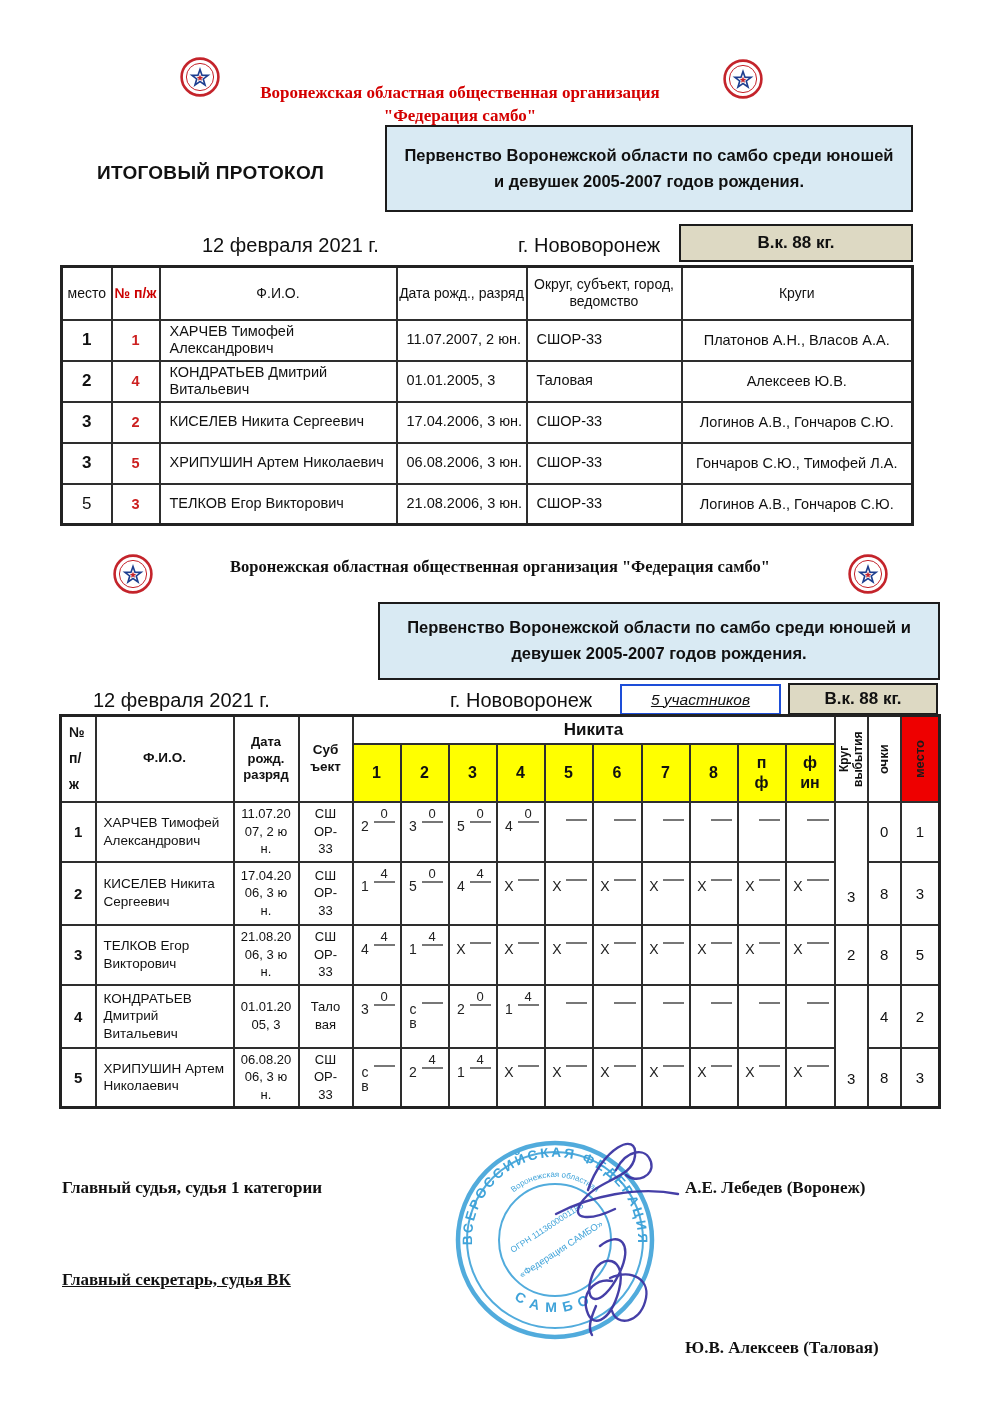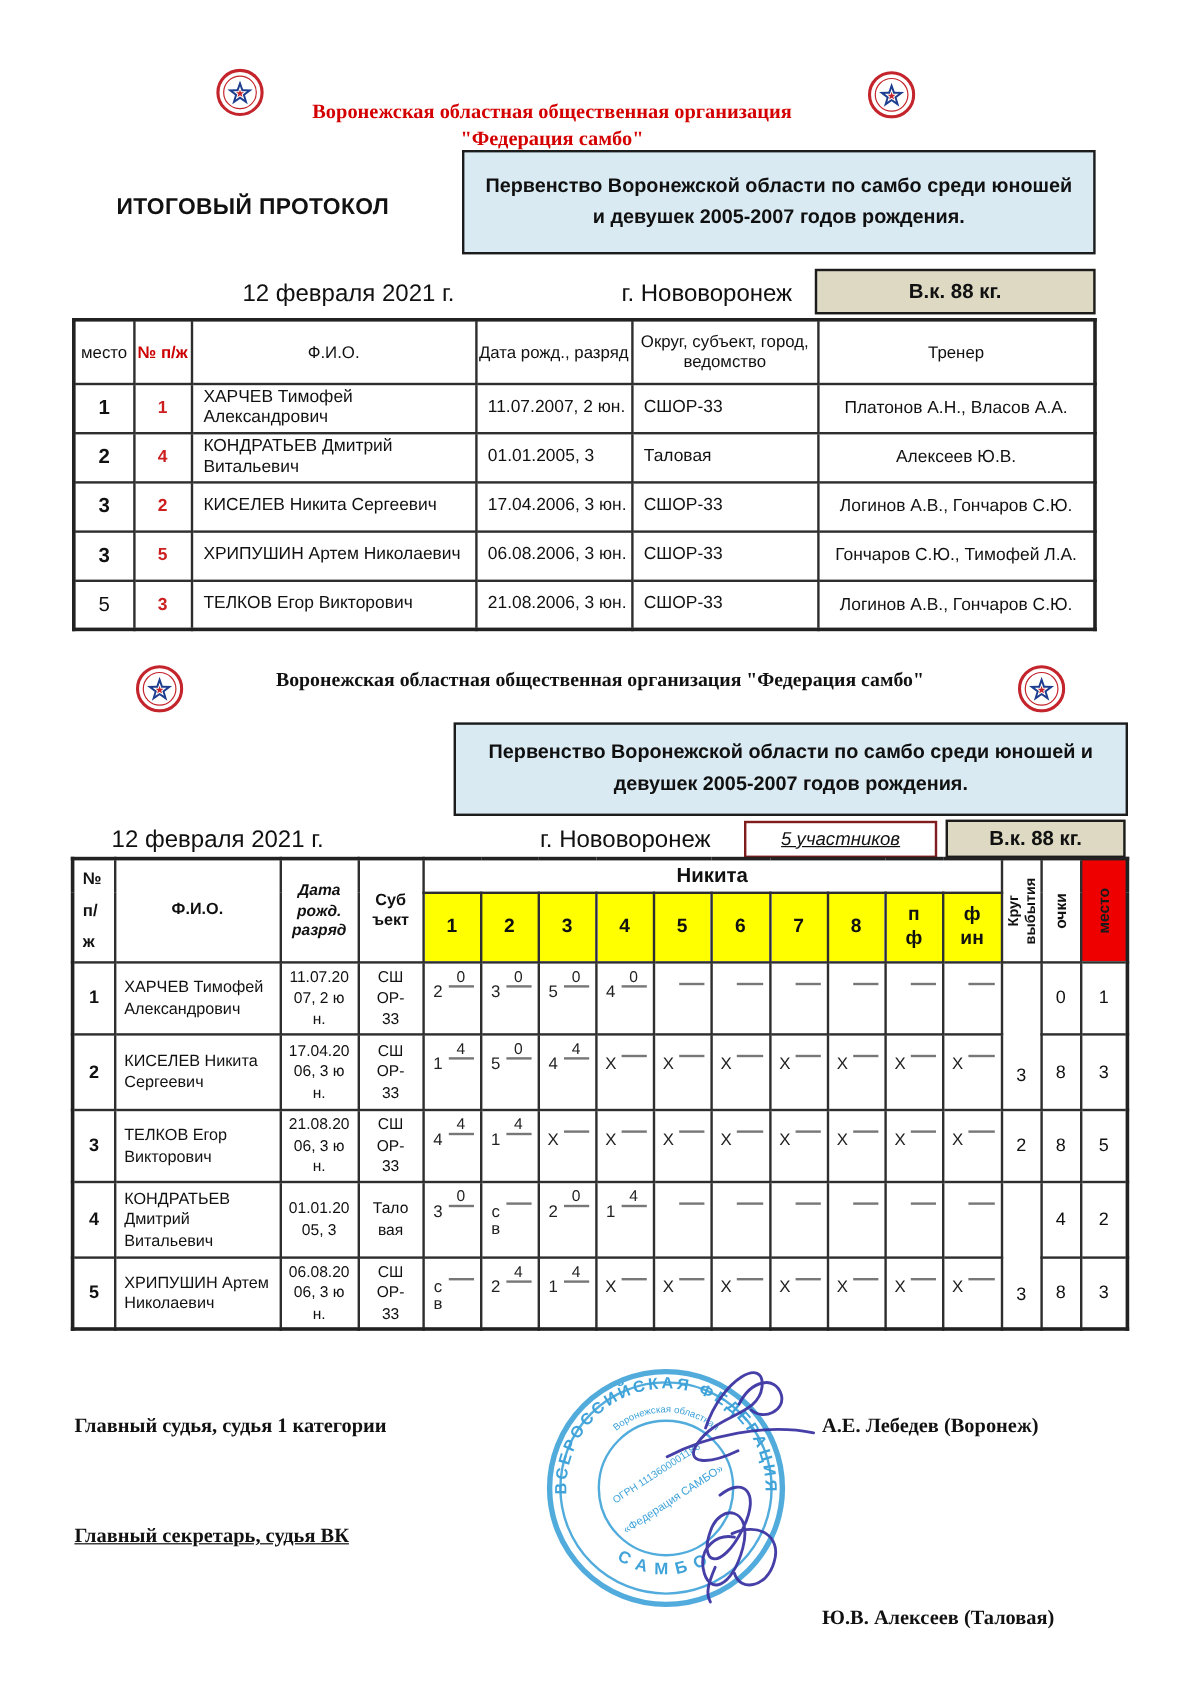--- a/index.html
+++ b/index.html
@@ -18,21 +18,21 @@
              text-align:center; font-weight:bold; font-size:16.5px; color:#101010; line-height:1.55; padding:4px 14px; }
   .b1 { left:385px; top:125px; width:528px; height:87px; }
   .b2 { left:378px; top:602px; width:562px; height:78px; }
   .plain { font-size:20px; color:#101010; }
   .d1 { left:202px; top:234px; } .c1 { left:518px; top:234px; }
   .d2 { left:93px; top:689px; }  .c2 { left:450px; top:689px; }
   .beige { background:#ddd9c3; border:2px solid #1c1c1c; display:flex; align-items:center; justify-content:center;
            font-weight:bold; font-size:17px; color:#111; }
   .w1 { left:679px; top:224px; width:234px; height:38px; }
   .w2 { left:788px; top:683px; width:150px; height:32px; }
-  .partbox { left:620px; top:684px; width:161px; height:31px; background:#fff; border:2px solid #7f1d1d;
+  .partbox { left:620px; top:684px; width:161px; height:31px; background:#fff; border:2px solid #1d4ed8;
              display:flex; align-items:center; justify-content:center; font-size:15.5px; font-style:italic;
              text-decoration:underline; color:#111; }
 
   
   table { border-collapse:collapse; table-layout:fixed;border-radius:13px; }
   .t1 { left:60px; top:265px; width:851px; border:3px solid #222; }
   .t1 th, .t1 td { border:2px solid #2e2e2e; overflow:hidden; }
   .t1 thead tr { height:53px; }
   .t1 tbody tr { height:41px; }
   .t1 th { font-weight:normal; font-size:14px; text-align:center; line-height:1.25; color:#111; }
@@ -43,21 +43,21 @@
   .t1 td.name, .t1 td.bd { font-size:14.5px; color:#111; padding-left:9px; line-height:1.2; }
   .t1 td.coach { font-size:14.5px; color:#111; text-align:center; }
 
   
   .t2 { left:59px; top:714px; width:881px; border:3px solid #222; }
   .t2 th, .t2 td { border:2px solid #2e2e2e; overflow:hidden; color:#111; }
   .t2 tr.h1 { height:28px; }
   .t2 tr.h2 { height:58px; }
   .t2 th { font-size:13.5px; font-weight:600; text-align:center; line-height:1.25; }
   .t2 th.hnum { text-align:left; vertical-align:top; padding:3px 11px 0 7px; line-height:1.85; word-break:break-all; font-size:14px; }
-  .t2 th.hbirth { font-size:13px; font-weight:600; padding:0 4px;font-style:italic; }
+  .t2 th.hbirth { font-size:13px; font-weight:600; padding:0 4px; }
   .t2 th.hsub { padding:0 9px; word-break:break-all; font-size:13.5px; }
   .t2 th.hkrugi { font-size:17px; font-weight:bold; }
   .t2 th.y { background:#ffff00; font-size:16px; font-weight:bold; word-break:break-all; line-height:1.2; }
   .t2 th.ypf { padding:0 16px; } .t2 th.yfin { padding:0 12px; }
   .t2 th.vt div { writing-mode:vertical-rl; transform:rotate(180deg); margin:0 auto; height:80px;
                   line-height:1.2; font-size:12px; font-weight:bold; }
   .t2 th.hpt div { font-size:13px; }
   .t2 th.hpl { background:#ee0000; } .t2 th.hpl div { color:#1a1a1a; font-size:13px; }
   .t2 tbody tr { height:60px; } .t2 tbody tr.tall { height:63px; }
   .t2 td.n2 { text-align:center; font-size:15px; font-weight:bold; }
@@ -122,21 +122,21 @@
         <col style="width:155px">
         <col style="width:231px">
       </colgroup>
     <thead>
       <tr>
         <th>место</th>
         <th class="red">№ п/ж</th>
         <th>Ф.И.О.</th>
         <th>Дата рожд., разряд</th>
         <th>Округ, субъект, город, ведомство</th>
-        <th>Тренер</th>
+        <th>Круги</th>
       </tr>
     </thead>
     <tbody>
       <tr>
         <td class="place">1</td>
         <td class="rnum">1</td>
         <td class="name">ХАРЧЕВ Тимофей Александрович</td>
         <td class="bd">11.07.2007, 2 юн.</td>
         <td class="bd">СШОР-33</td>
         <td class="coach">Платонов А.Н., Власов А.А.</td>

